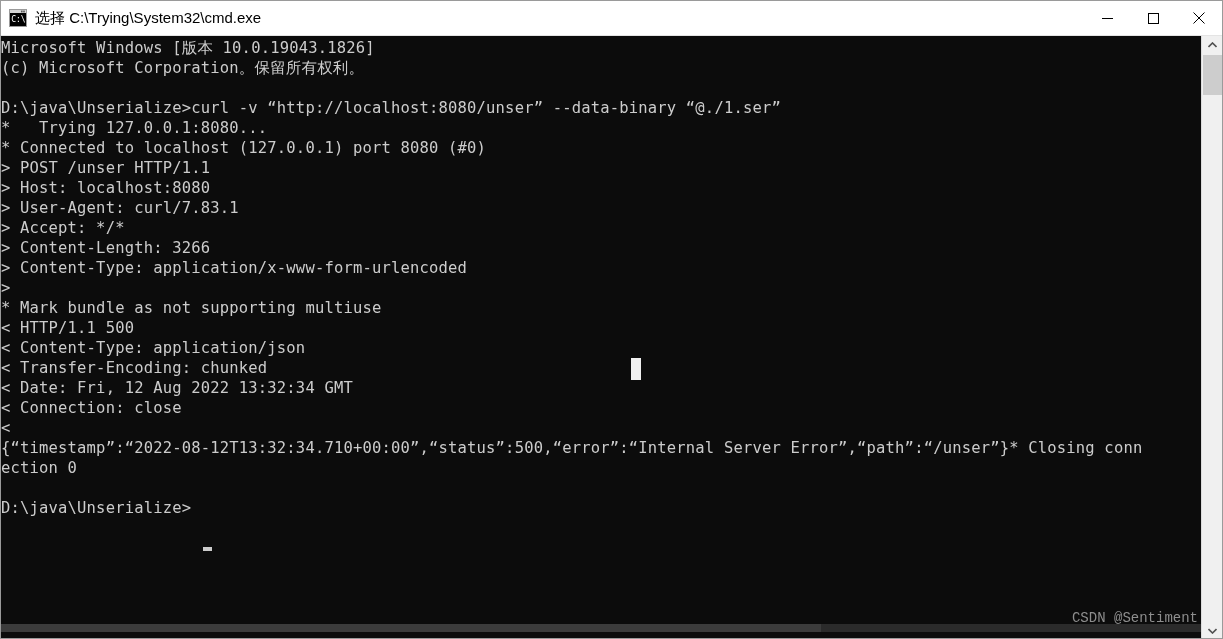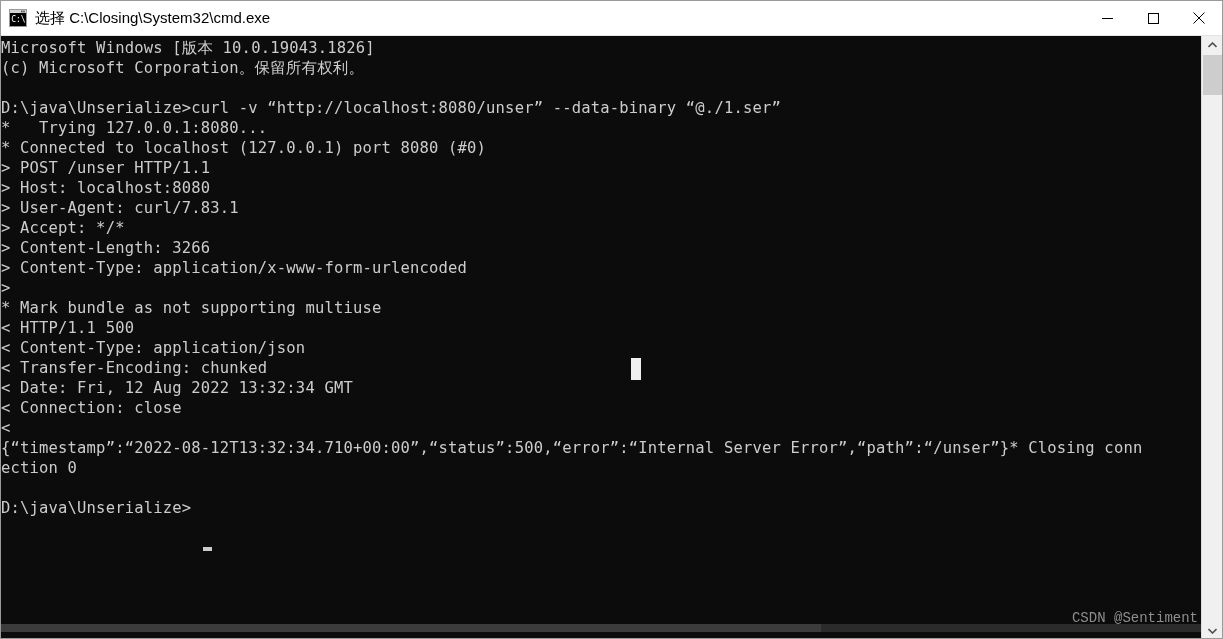--- a/index.html
+++ b/index.html
@@ -166,21 +166,21 @@
     <span id="title-icon">
       <svg width="18" height="18" viewBox="0 0 18 18">
         <rect x="0" y="0" width="18" height="18" fill="#9a9a9a"></rect>
         <rect x="1" y="1" width="16" height="3" fill="#d4d4d4"></rect>
         <rect x="12" y="1.6" width="1.6" height="1.8" fill="#555"></rect>
         <rect x="14.2" y="1.6" width="1.6" height="1.8" fill="#555"></rect>
         <rect x="1" y="4" width="16" height="13" fill="#000000"></rect>
         <text x="2.2" y="13" font-family="DejaVu Sans Mono, monospace" font-size="8" fill="#ffffff">C:\</text>
       </svg>
     </span>
-    <span id="title-text">选择 C:\Closing\System32\cmd.exe</span>
+    <span id="title-text">选择 C:\Trying\System32\cmd.exe</span>
     <div id="winbtns">
       <div class="winbtn">
         <svg width="11" height="11" viewBox="0 0 11 11">
           <line x1="0" y1="5.5" x2="11" y2="5.5" stroke="#000" stroke-width="1"></line>
         </svg>
       </div>
       <div class="winbtn">
         <svg width="11" height="11" viewBox="0 0 11 11">
           <rect x="0.5" y="0.5" width="10" height="10" fill="none" stroke="#000" stroke-width="1"></rect>
         </svg>

